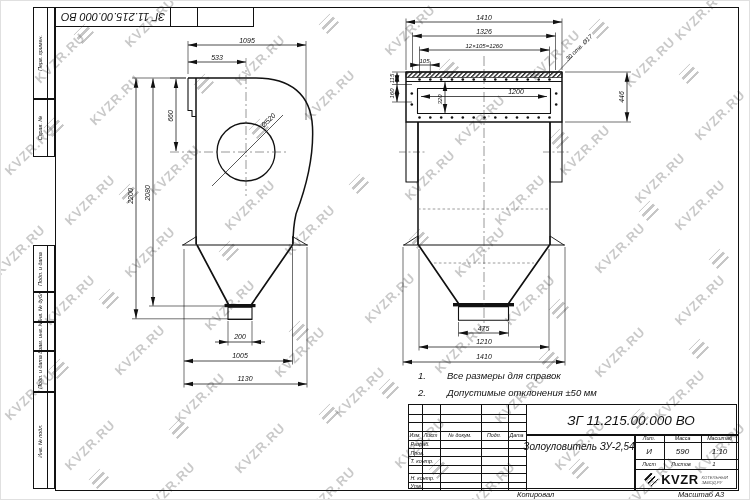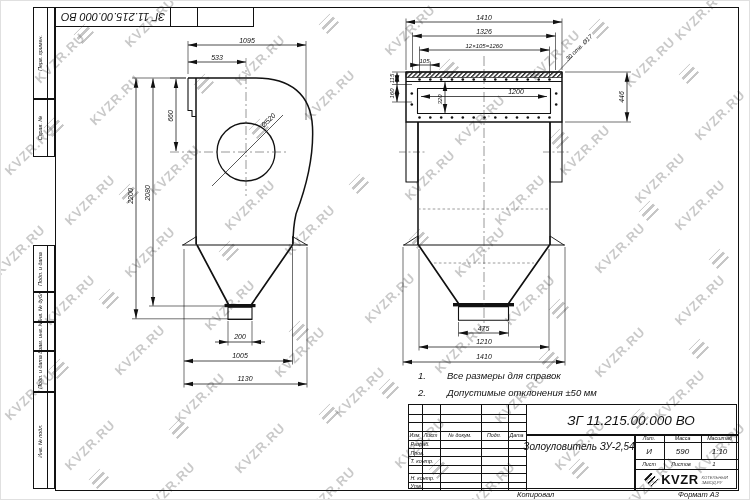--- a/index.html
+++ b/index.html
@@ -359,13 +359,13 @@
     <div class="logo-glyph"></div>
     <span class="logo-txt">KVZR</span>
     <span class="logo-sub">
       <span>КОТЕЛЬНЫЙ</span>
       <span>ЗАВОД.РУ</span>
     </span>
   </div>
 </div>
 
 <span class="under" style="left:517px;top:490px;">Копировал</span>
-<span class="under" style="left:678px;top:490px;">Формат А3</span>
+<span class="under" style="left:678px;top:490px;">Масштаб А3</span>
 
 </body></html>

